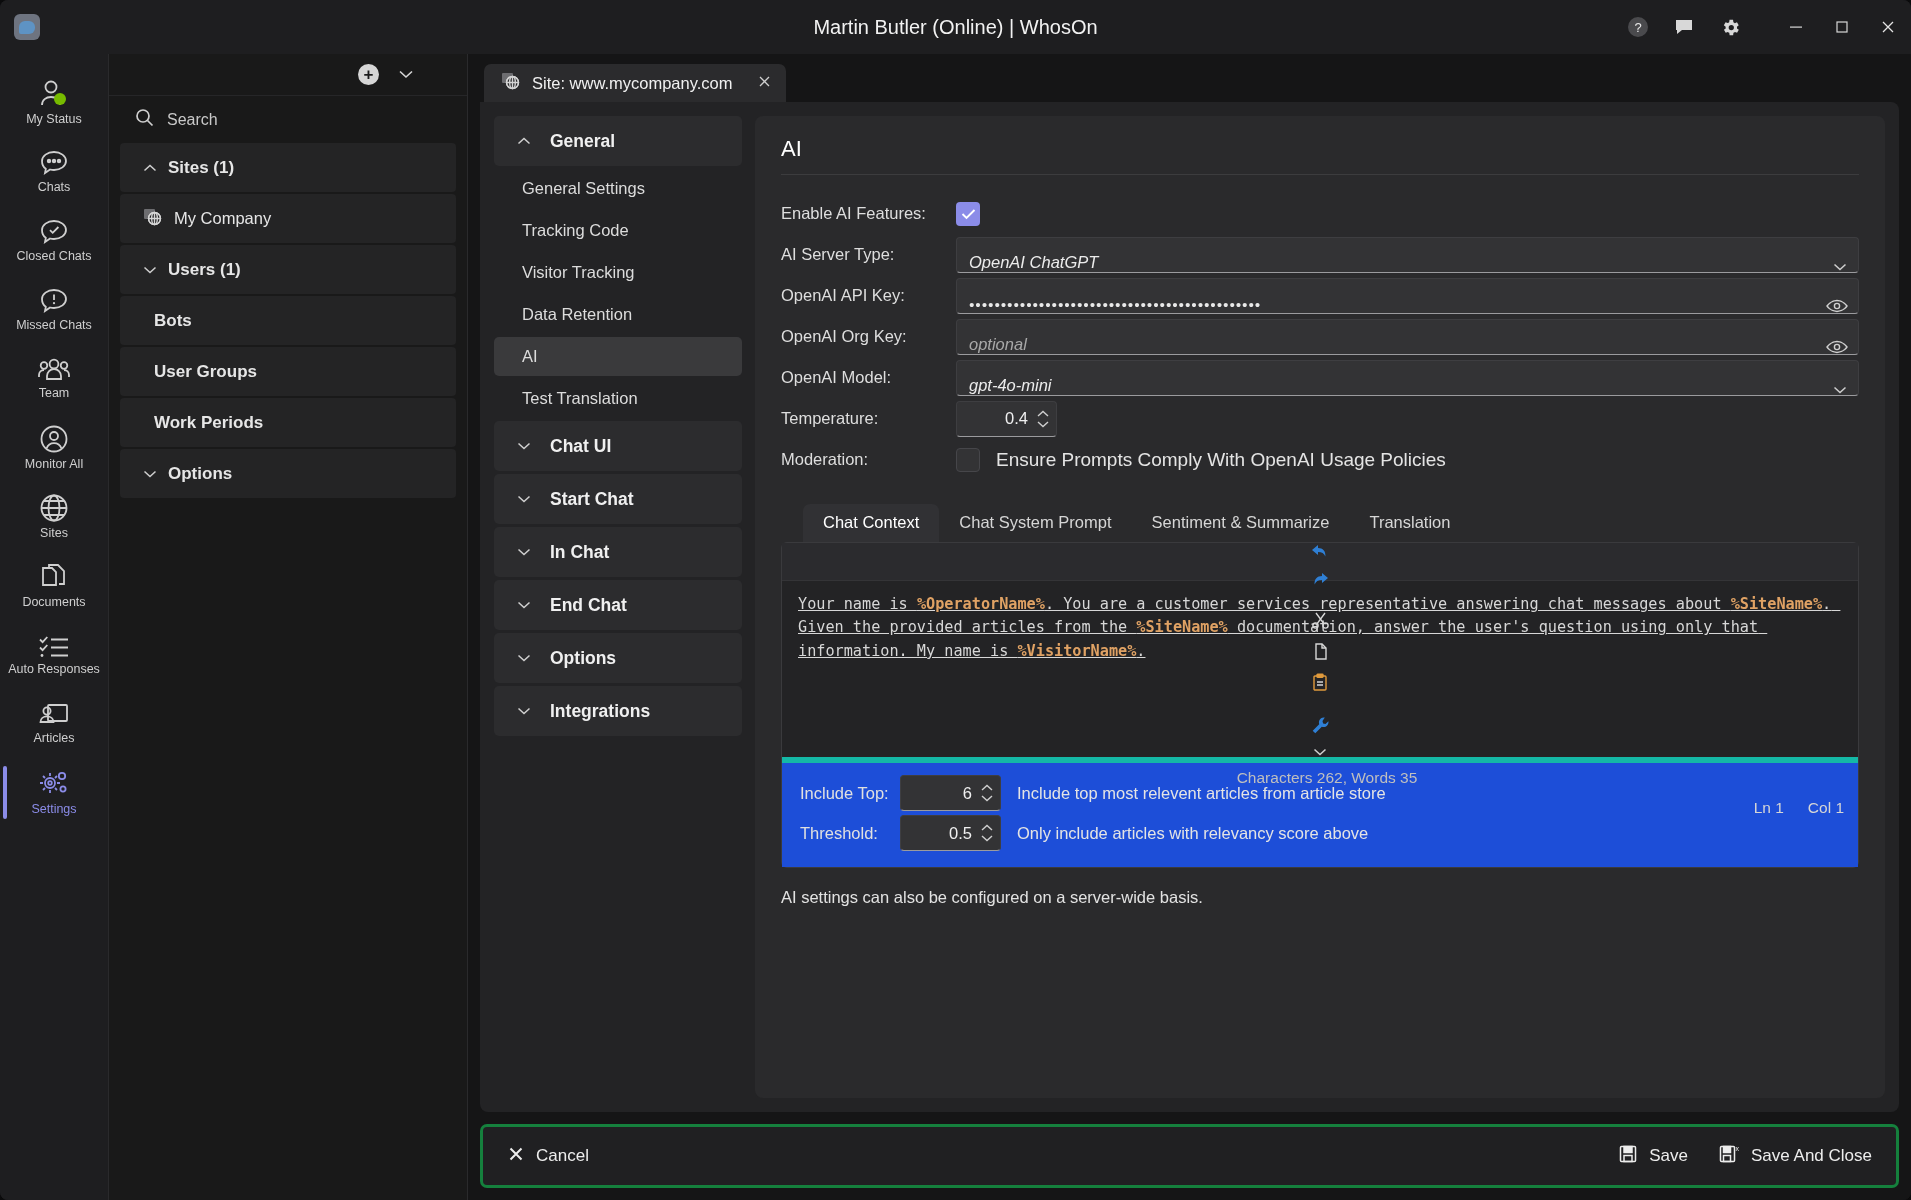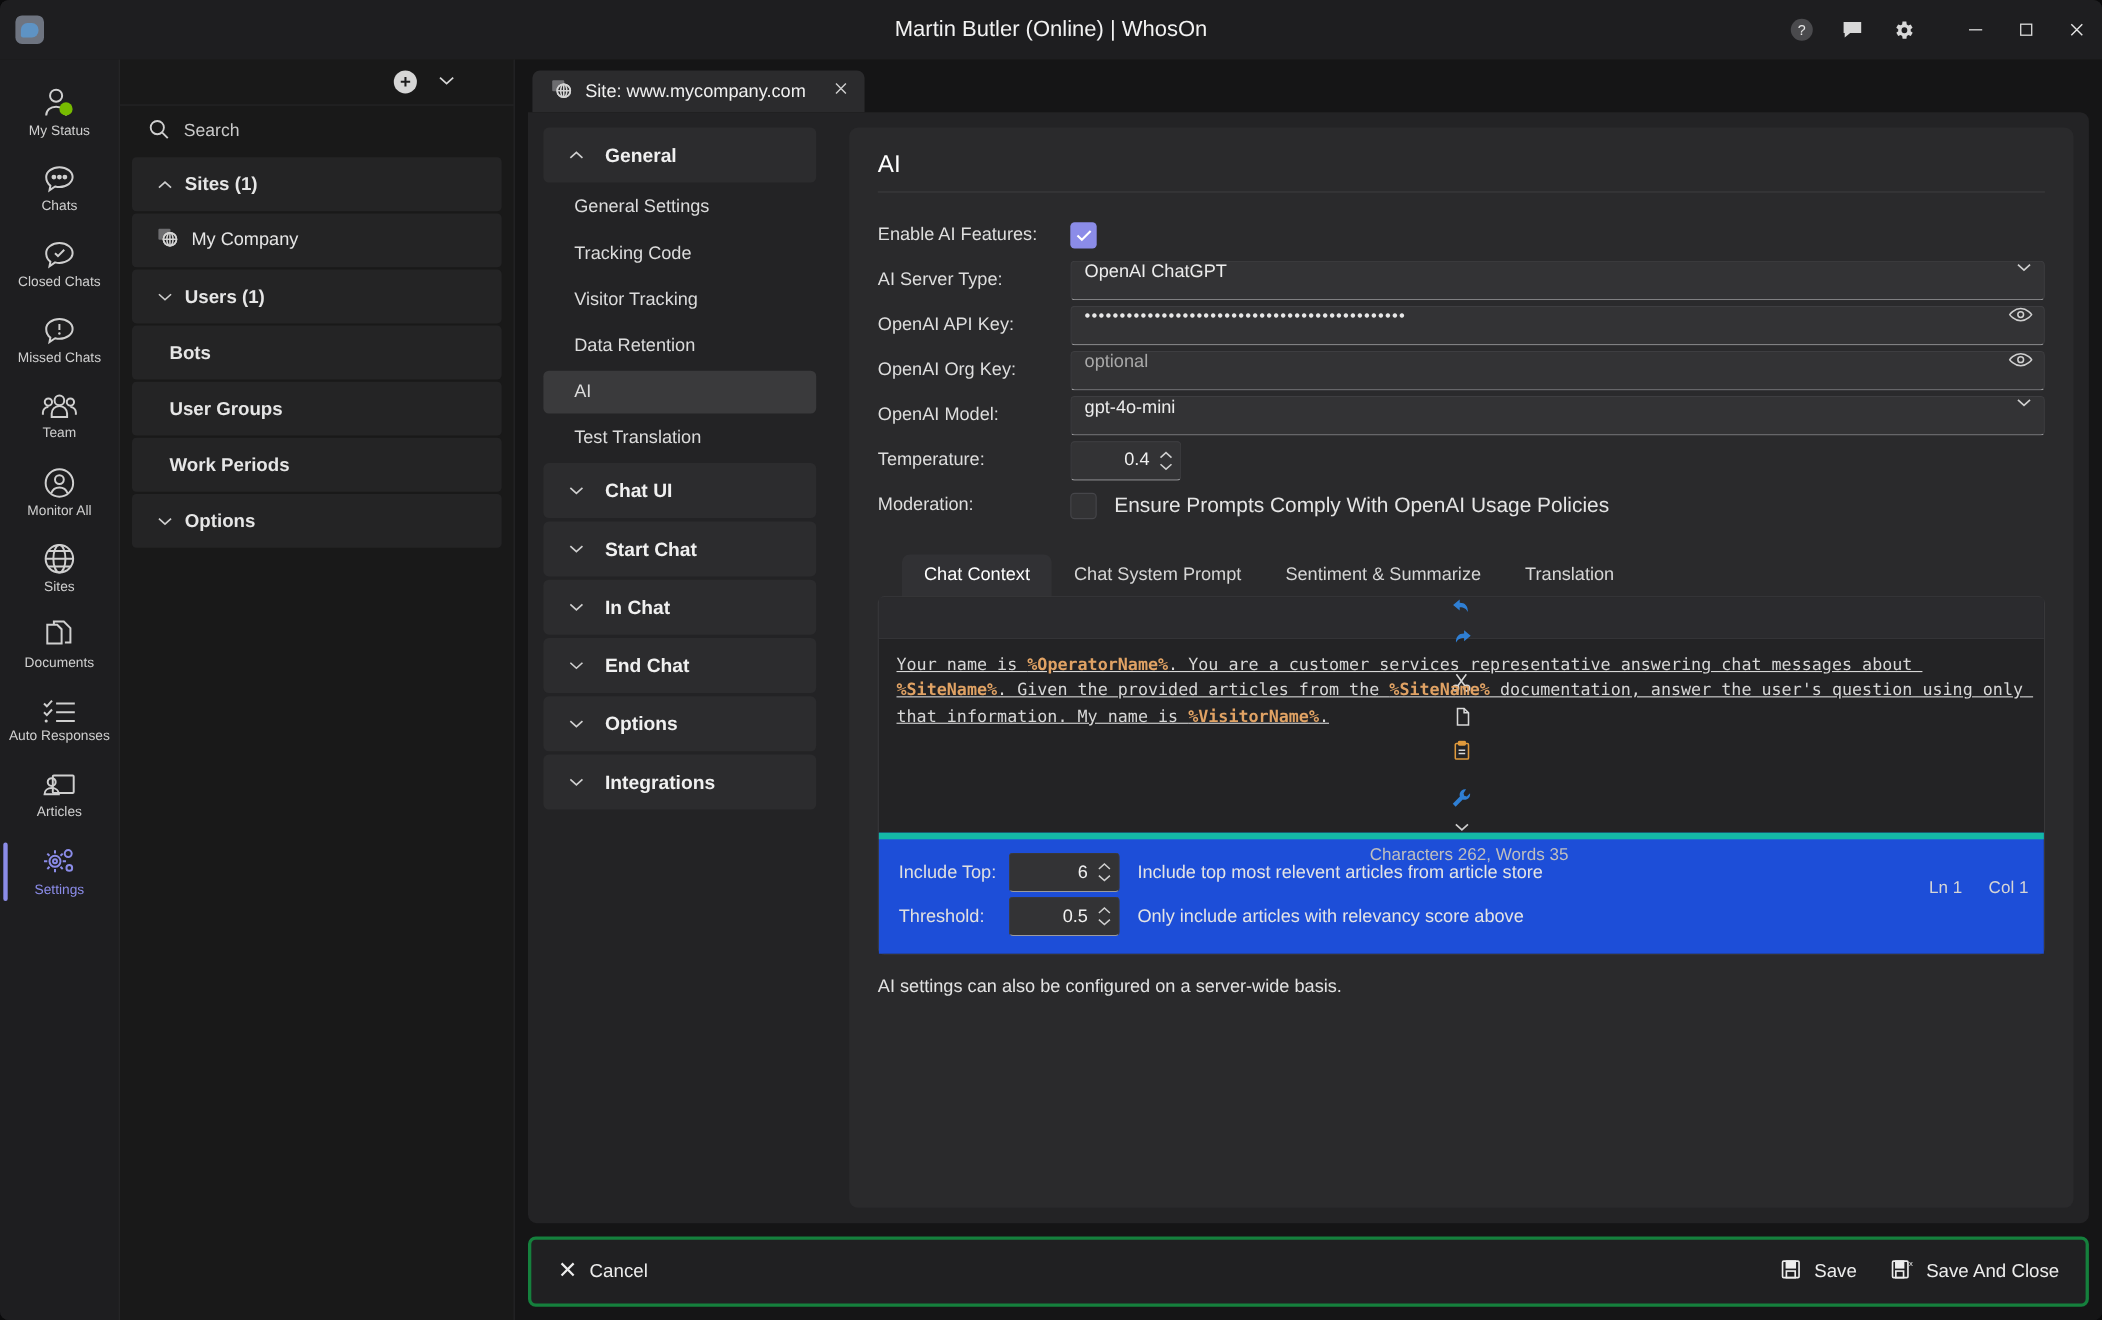--- a/index.html
+++ b/index.html
@@ -117,21 +117,21 @@
     height: 38px; background: #2b2b2d; border-radius: 7px 7px 0 0;
     display: flex; align-items: center; gap: 10px; padding: 0 14px 0 16px;
     font-size: 16.5px; color: #f0f0f0; cursor: pointer;
   }
   .doctab .tab-close { color: #cfcfcf; padding-left: 14px; cursor: pointer; }
 
   .workspace {
     flex: 1; min-height: 0; background: #232325; border-radius: 0 8px 8px 8px;
     display: flex; flex-direction: column; padding: 14px;
   }
-  .ws-inner { flex: 1; min-height: 0; display: flex; gap: 30px; }
+  .ws-inner { flex: 1; min-height: 0; display: flex; gap: 13px; }
 
   
   .settree { width: 248px; flex: 0 0 248px; display: flex; flex-direction: column; gap: 3px; }
   .st-group {
     height: 50px; background: #2c2c2e; border-radius: 5px;
     display: flex; align-items: center; gap: 18px; padding: 0 22px;
     font-size: 17.5px; font-weight: 700; color: #f0f0f0; cursor: pointer;
   }
   .st-group .tree-chev { color: #d0d0d0; display: flex; }
   .st-leaf {
@@ -155,22 +155,22 @@
   .cbx {
     width: 24px; height: 24px; border-radius: 4px;
     display: flex; align-items: center; justify-content: center;
   }
   .cbx.on { background: #8b8ce8; color: #fff; }
   .cbx.off { background: #333335; border: 1px solid #46464a; }
 
   .inputbox {
     flex: 1; height: 36px; background: #333335;
     border: 1px solid #3e3e41; border-bottom: 1px solid #9b9b9e;
-    border-radius: 4px; display: flex; align-items: flex-start;
-    padding: 0 10px 0 12px; font-size: 16.5px; color: #ececec;
+    border-radius: 4px; display: flex; align-items: flex-end;
+    padding: 0 10px 0 12px; font-size: 16.5px; color: #ececec; font-style: italic;
   }
   .inputbox .val { flex: 1; min-width: 0; overflow: hidden; white-space: nowrap; }
   .inputbox .val.placeholder { color: #a8a8a8; }
   .inputbox .dots { letter-spacing: 1.1px; font-size: 15px; color: #e8e8e8; }
   .icon-btn { color: #cfcfcf; display: flex; align-items: center; cursor: pointer; }
 
   .spin {
     width: 101px; height: 36px; background: #333335;
     border: 1px solid #3e3e41; border-bottom: 1px solid #9b9b9e; border-radius: 4px;
     display: flex; align-items: center; padding: 0 6px 0 8px;

